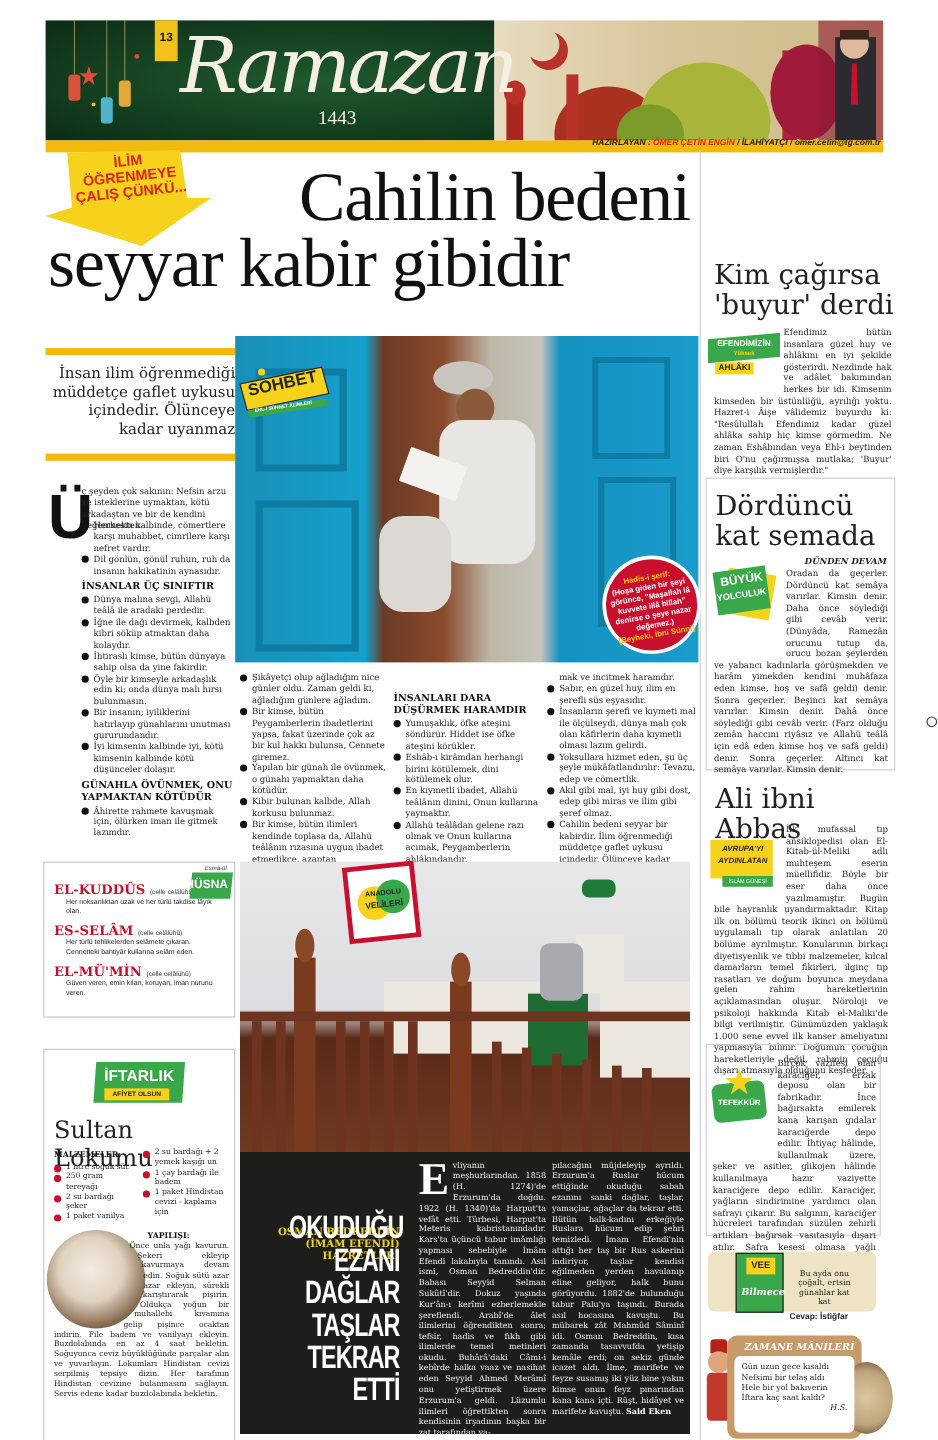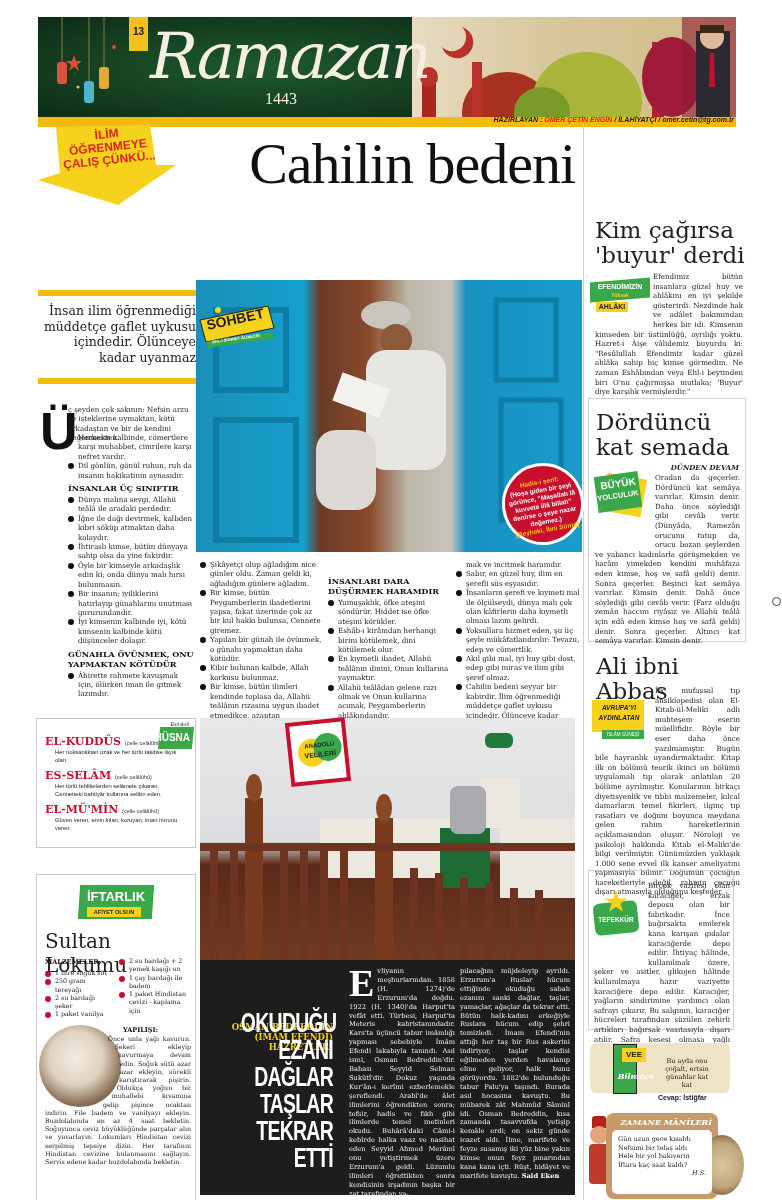--- a/index.html
+++ b/index.html
@@ -99,20 +99,21 @@
 </div>
 
 <div id="kicker" class="abs">
   <svg width="140" height="82" viewBox="0 0 140 82">
     <polygon points="18,2 112,0 118,40 138,40 80,80 0,55 22,48" fill="#f6d21c"></polygon>
   </svg>
 </div>
 <div id="kicker-txt" class="abs">İLİM ÖĞRENMEYE ÇALIŞ ÇÜNKÜ...</div>
 <div id="headline" class="abs">
   <span>Cahilin bedeni</span>
+  <span class="l2">seyyar kabir gibidir</span>
 </div>
 
 <div class="abs vrule" style="left:583px;top:125px;height:1075px"></div>
 
 <div id="lede-bar1" class="abs" style="top:290px"></div>
 <div id="lede" class="abs">İnsan ilim öğrenmediği müddetçe gaflet uykusu içindedir. Ölünceye kadar uyanmaz</div>
 <div id="lede-bar2" class="abs" style="top:378px"></div>
 
 <div id="photo1" class="abs">
   <svg width="386" height="272" viewBox="0 0 386 272">
@@ -346,21 +347,21 @@
   <div class="abs" style="left:4px;top:12px;width:44px;height:32px;background:#3aa84a;border-radius:6px;transform:rotate(-6deg)"></div>
   <div class="abs" style="left:14px;top:0;width:24px;height:24px;background:#f6d21c;clip-path:polygon(50% 0,61% 35%,98% 35%,68% 57%,79% 91%,50% 70%,21% 91%,32% 57%,2% 35%,39% 35%)"></div>
   <div class="abs badge" style="left:4px;top:26px;width:44px;font-size:6.5px">TEFEKKÜR</div>
 </div>
 <div class="abs body-text" style="left:594px;top:881px;width:136px">
   <div style="float:left;width:54px;height:84px"></div>
   <span>Birçok vazifesi olan karaciğer, erzak deposu olan bir fabrikadır. İnce bağırsakta emilerek kana karışan gıdalar karaciğerde depo edilir. İhtiyaç hâlinde, kullanılmak üzere, şeker ve asitler, glikojen hâlinde kullanılmaya hazır vaziyette karaciğere depo edilir. Karaciğer, yağların sindirimine yardımcı olan safrayı çıkarır. Bu salgının, karaciğer hücreleri tarafından süzülen zehirli artıkları bağırsak vasıtasıyla dışarı atılır. Safra kesesi olmasa yağlı gıdaları sindirmek mümkün olmazdı.</span>
 </div>
 
 <div class="abs" style="left:590px;top:1043px;width:140px;height:50px;background:#efe3c6;border-radius:6px"></div>
-<div class="abs" style="left:613px;top:1044px;width:24px;height:50px;background:#3aa84a;border:1px solid #222">
+<div class="abs" style="left:613px;top:1044px;width:40px;height:50px;background:#3aa84a;border:1px solid #222">
   <div class="abs" style="left:8px;top:3px;width:24px;height:14px;background:#f6d21c;font:bold 8px 'Liberation Sans',sans-serif;text-align:center;line-height:14px;color:#222">VEE</div>
   <div class="abs" style="left:0;top:26px;width:40px;text-align:right;font:italic bold 8px 'DejaVu Serif',serif;color:#fff">Bilmece</div>
 </div>
 <div class="abs" style="left:660px;top:1057px;width:54px;text-align:center;font:6.5px 'DejaVu Serif',serif;line-height:8px;color:#222">Bu ayda onu çoğalt, ertsin günahlar kat kat</div>
 <div class="abs" style="left:658px;top:1094px;font:bold 7px 'Liberation Sans',sans-serif;color:#222">Cevap: İstiğfar</div>
 
 <div class="abs" style="left:586px;top:1116px;width:26px;height:80px">
   <div class="abs" style="left:6px;top:0;width:14px;height:12px;background:#b8201c;border-radius:3px 3px 0 0"></div>
   <div class="abs" style="left:4px;top:10px;width:18px;height:18px;border-radius:50%;background:#e0a57a"></div>
   <div class="abs" style="left:3px;top:28px;width:20px;height:40px;background:#c0392b;border-radius:4px"></div>

